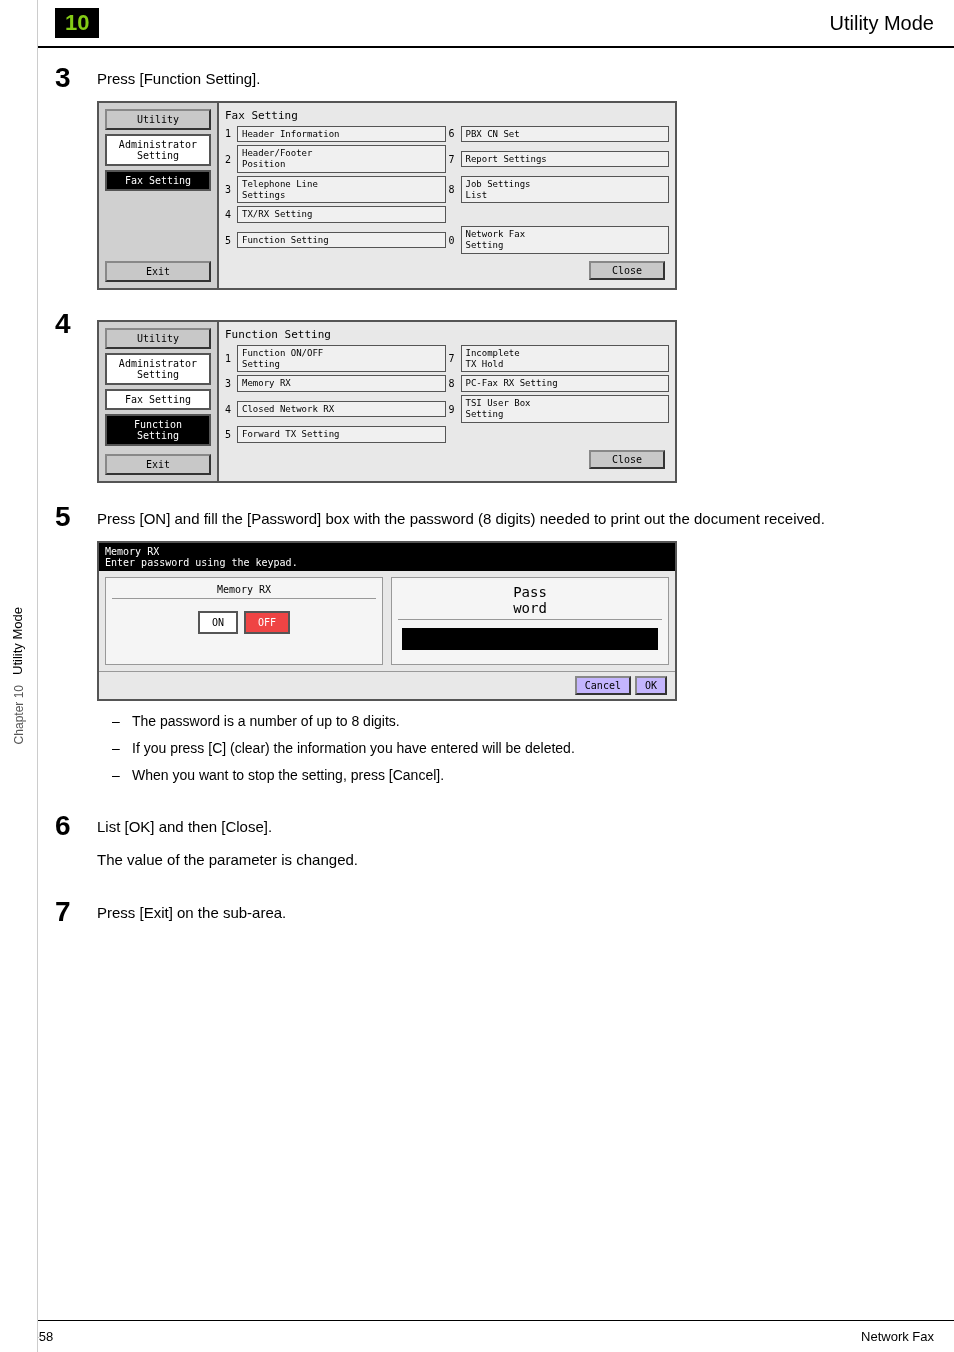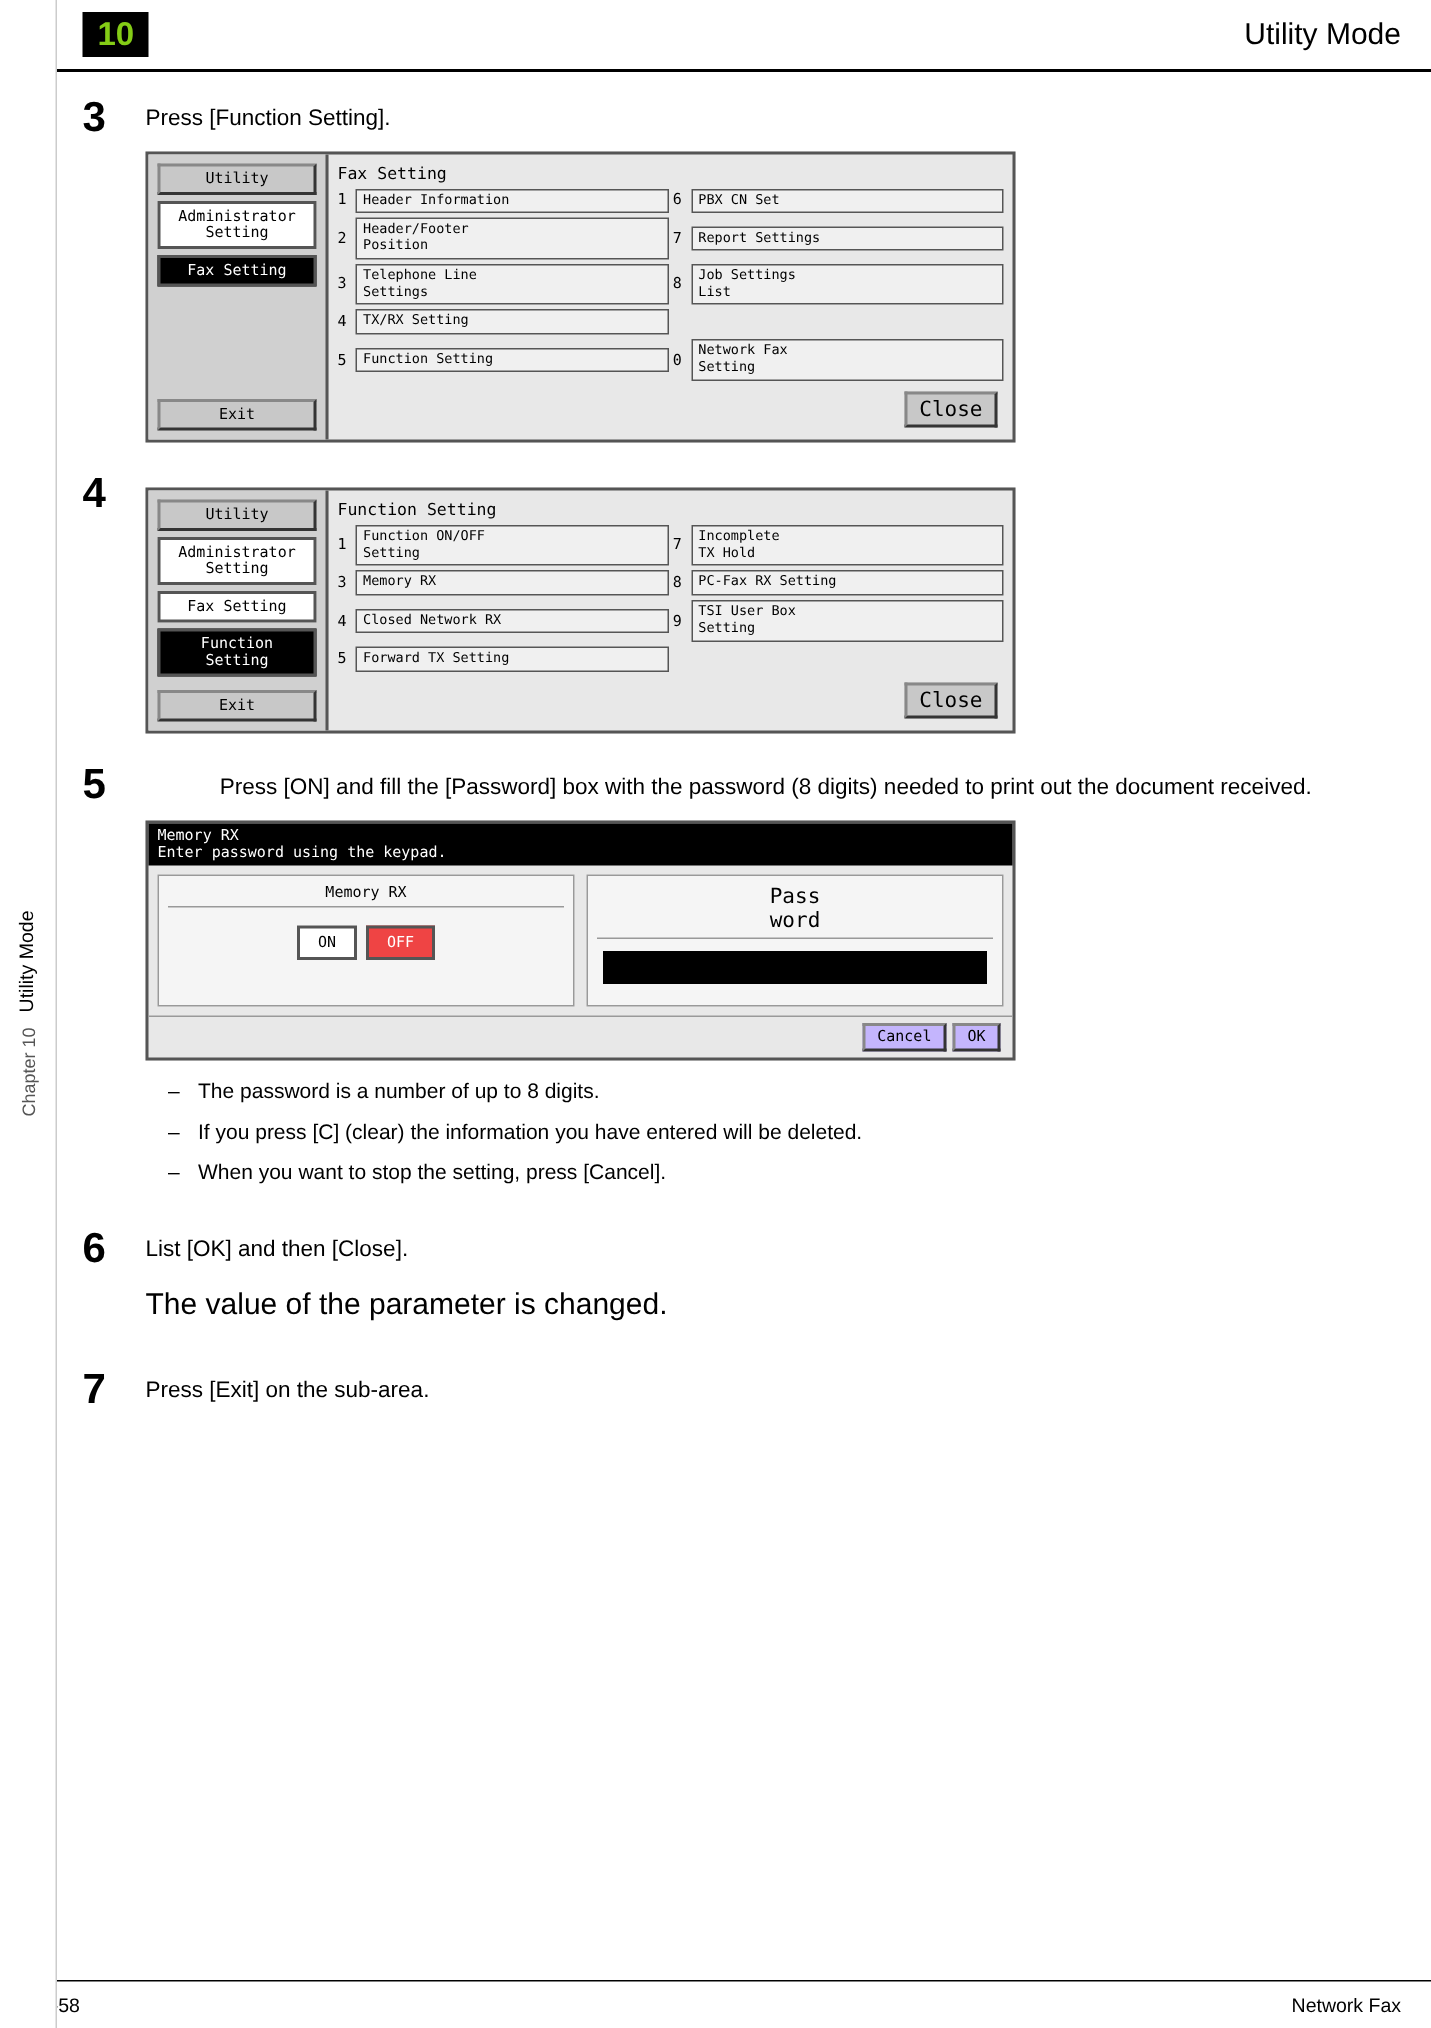--- a/index.html
+++ b/index.html
@@ -86,21 +86,21 @@
     }
     .step-content {
       flex: 1;
     }
     .step-text {
       font-size: 15px;
       margin-bottom: 10px;
       line-height: 1.5;
     }
     .step-text-block {
-      font-size: 20px;
+      font-size: 15px;
       margin-bottom: 6px;
       line-height: 1.6;
     }
 
     
     .ui-panel {
       border: 2px solid #555;
       background: #e8e8e8;
       display: flex;
       width: 580px;
@@ -171,23 +171,23 @@
     }
     .ui-footer {
       display: flex;
       justify-content: space-between;
       margin-top: 5px;
       padding: 2px 4px;
     }
     .ui-close-btn {
       border: 2px outset #888;
       background: #c8c8c8;
-      font-size: 14px;
-      font-family: monospace;
-      padding: 2px 8px;
+      font-size: 10px;
+      font-family: monospace;
+      padding: 2px 21px;
     }
     .ui-sidebar-spacer {
       flex: 1;
     }
 
     
     .memory-panel {
       border: 2px solid #555;
       background: #e8e8e8;
       width: 580px;
@@ -307,21 +307,20 @@
     }
 
     
     .step5-content {
       flex: 1;
     }
     .step5-text {
       font-size: 15px;
       margin-bottom: 10px;
       line-height: 1.6;
-      text-align: center;
     }
   </style>
 </head>
 <body>
 
 <div class="sidebar">
   <span class="sidebar-text">Utility Mode</span>
   <span class="sidebar-chapter">Chapter 10</span>
 </div>
 

